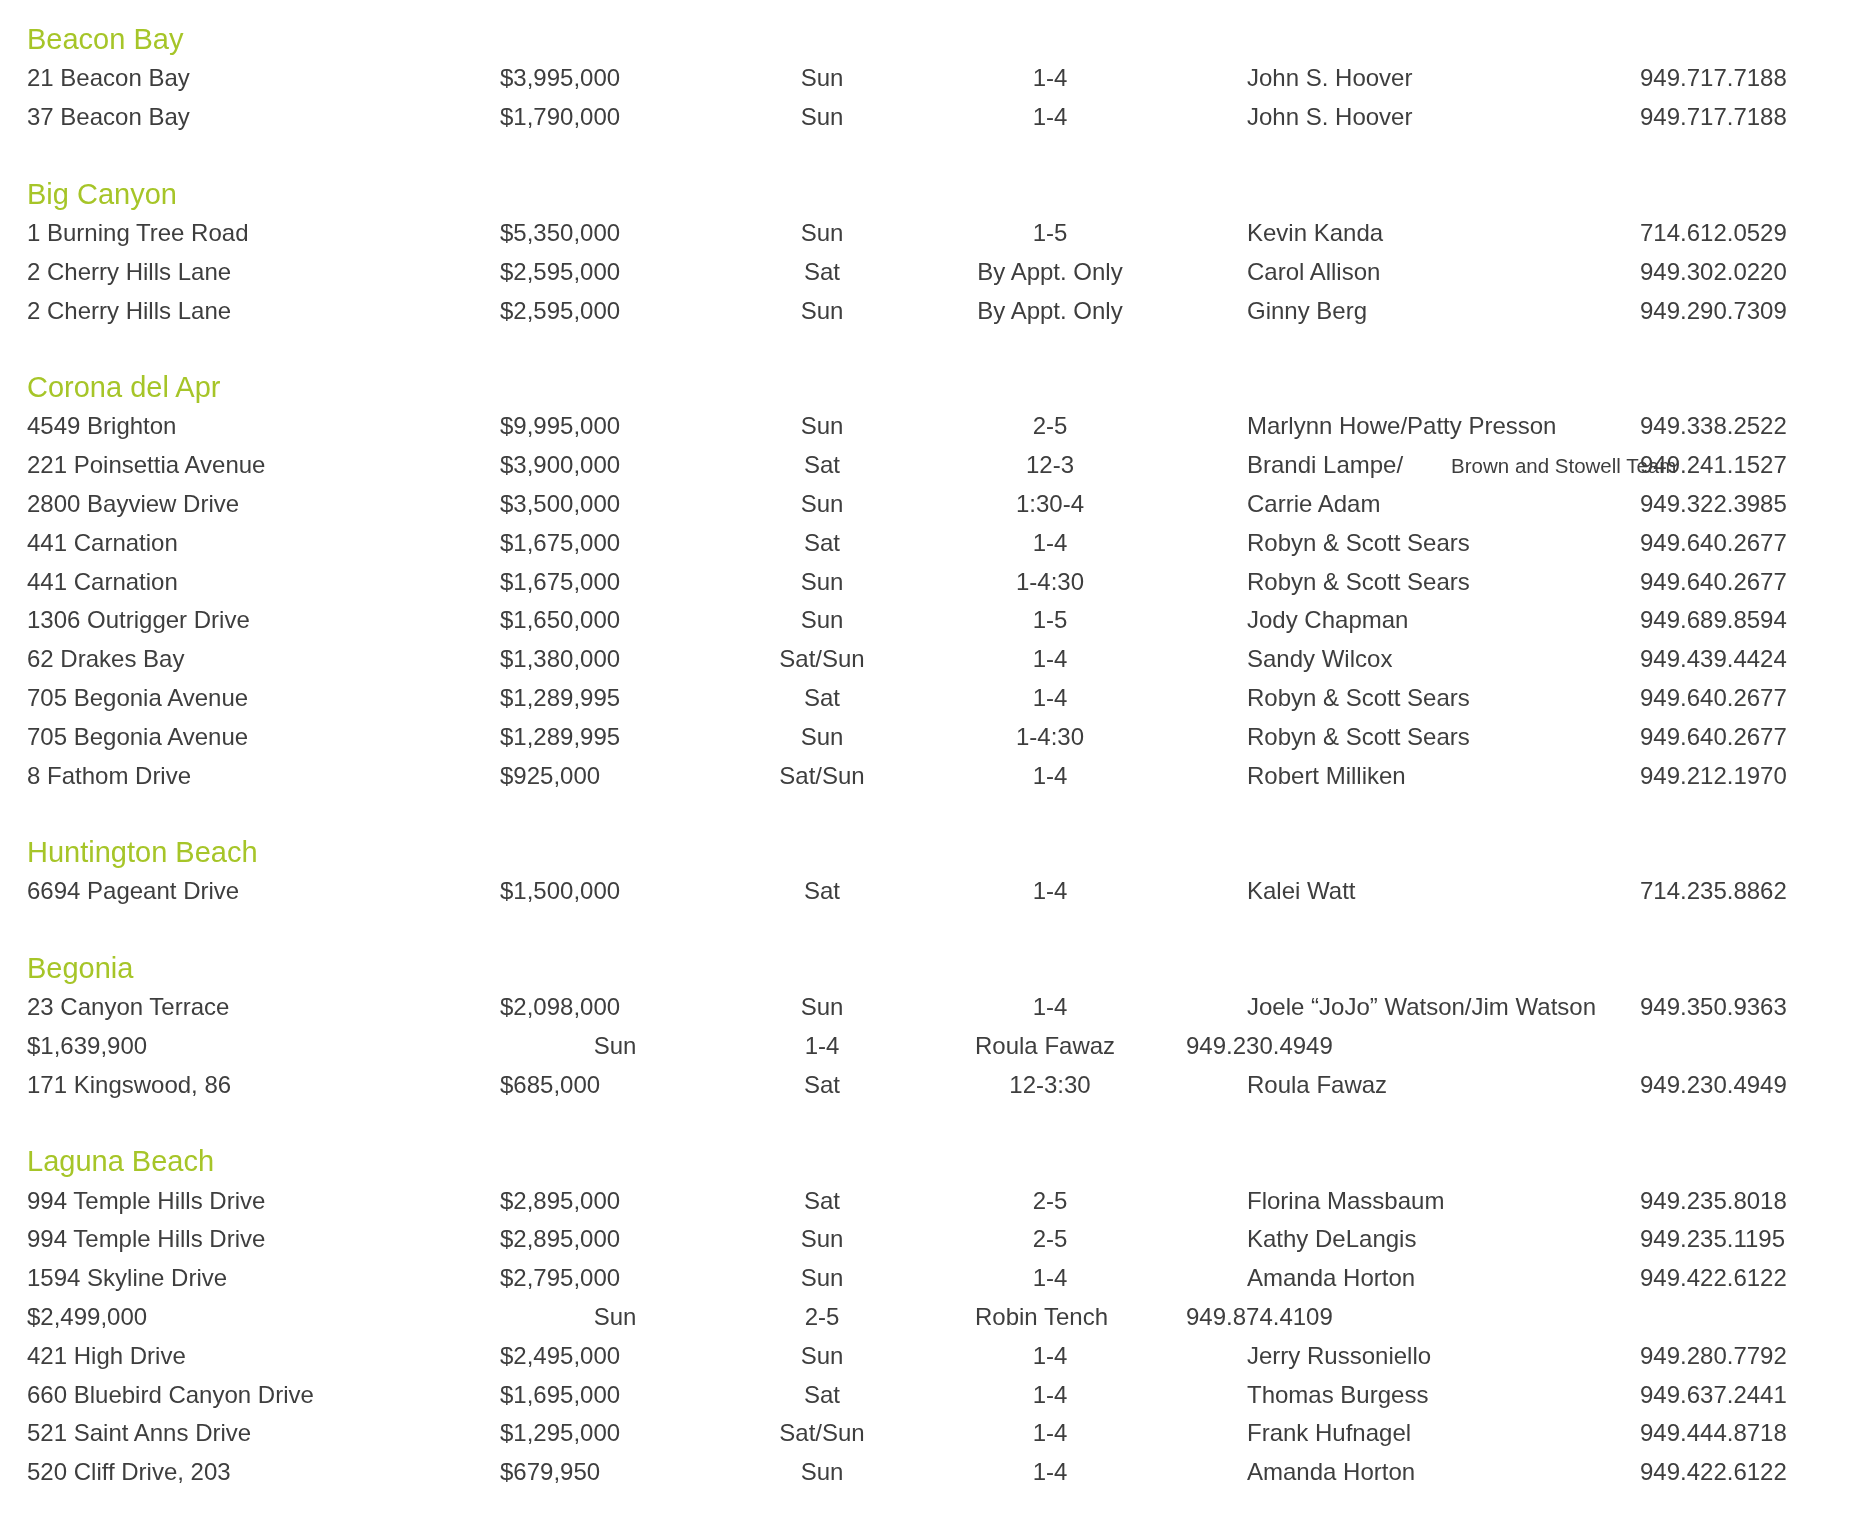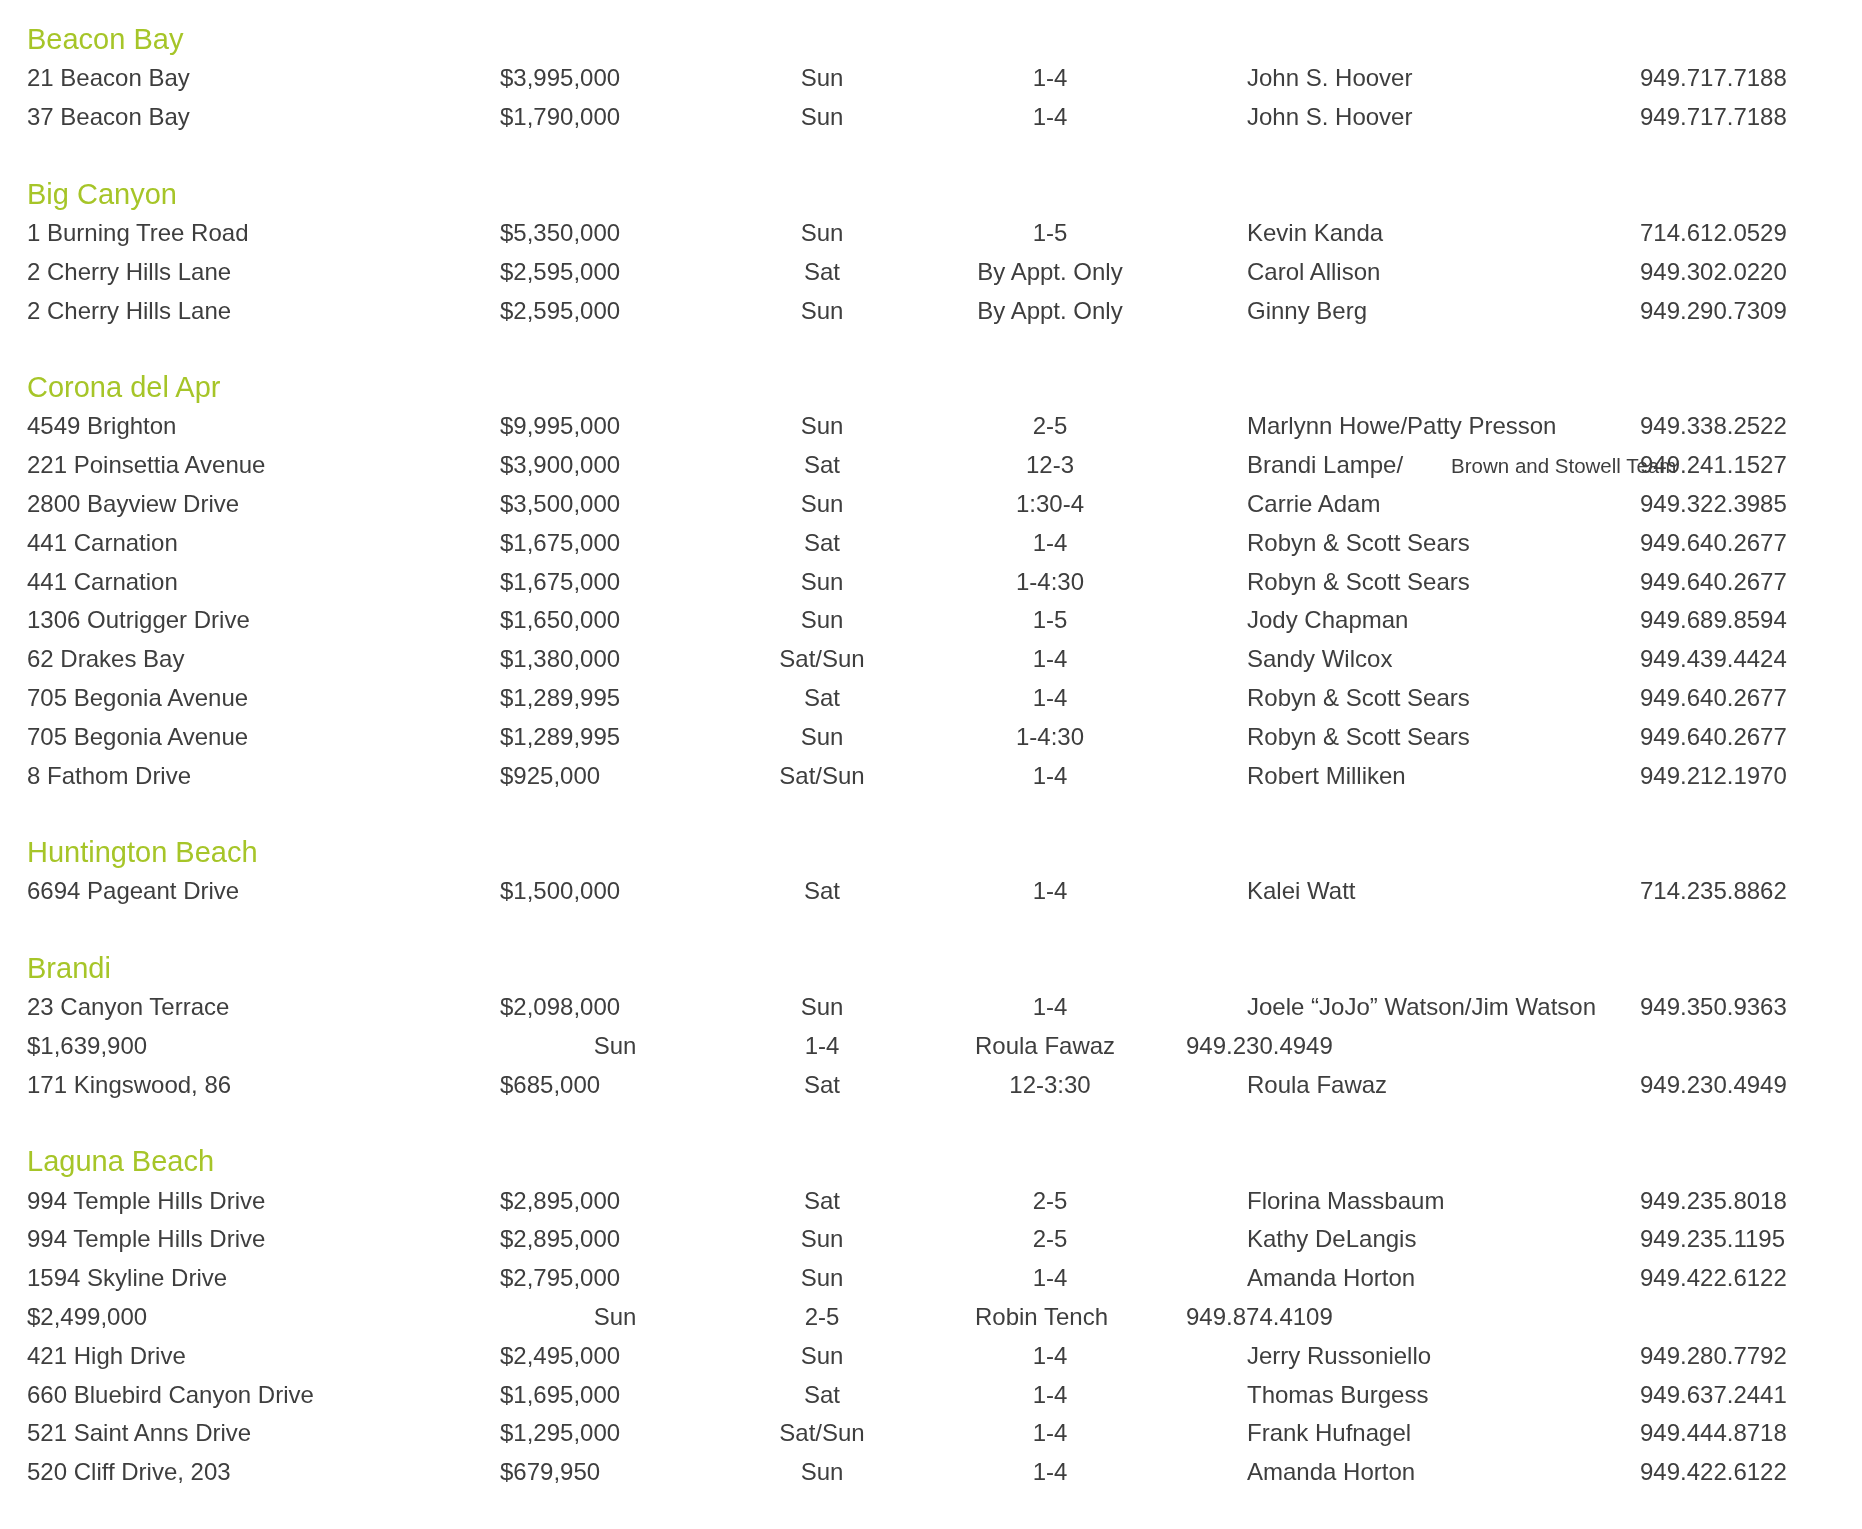--- a/index.html
+++ b/index.html
@@ -204,21 +204,21 @@
     <span class="cell price">$1,500,000</span>
     <span class="cell day">Sat</span>
     <span class="cell time">1-4</span>
     <span class="cell agent"><span class="agent-main">Kalei Watt</span><span class="agent-secondary"></span></span>
     <span class="cell phone">714.235.8862</span>
   </div>
 </div>
   </section>
 
   <section class="city-section">
-    <h2 class="city-heading">Brandi</h2>
+    <h2 class="city-heading">Begonia</h2>
     <div class="rows">
   <div class="listing-row">
     <span class="cell address">23 Canyon Terrace</span>
     <span class="cell price">$2,098,000</span>
     <span class="cell day">Sun</span>
     <span class="cell time">1-4</span>
     <span class="cell agent"><span class="agent-main">Joele “JoJo” Watson/Jim Watson</span><span class="agent-secondary"></span></span>
     <span class="cell phone">949.350.9363</span>
   </div>
 

